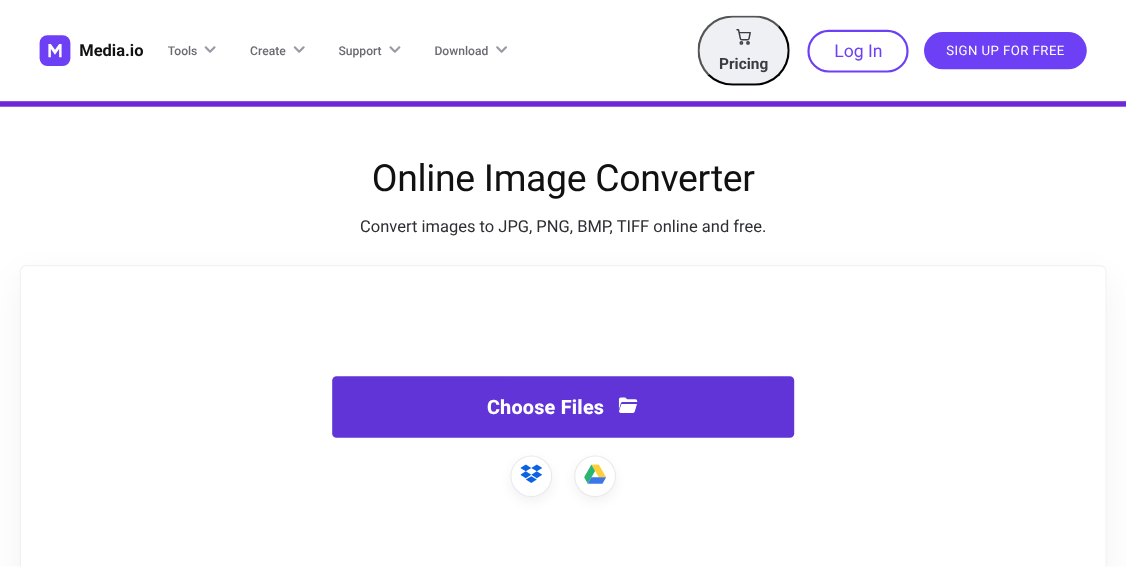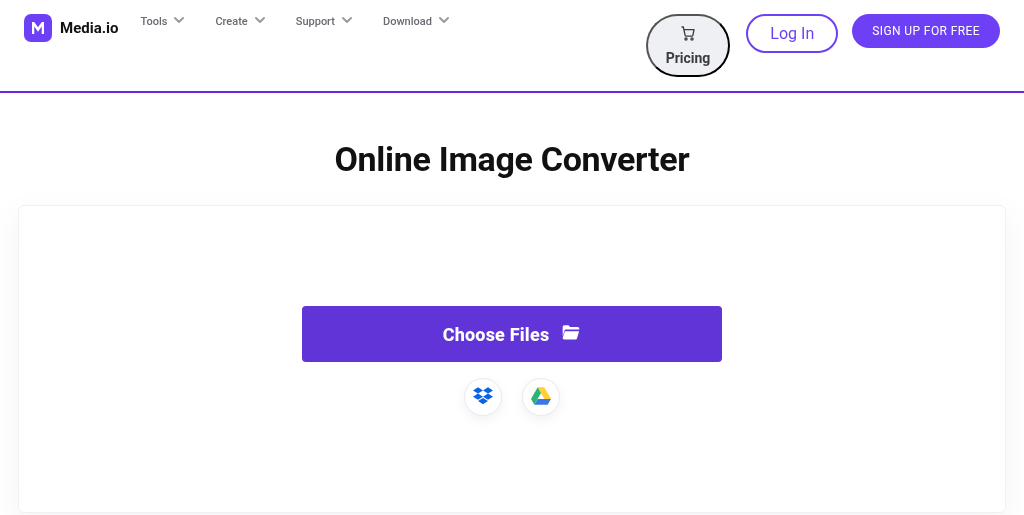--- a/index.html
+++ b/index.html
@@ -1,35 +1,35 @@
 <!DOCTYPE html>
 <html><head>
   <meta charset="utf-8">
   <style>
     * { margin:0; padding:0; box-sizing:border-box; font-family:-apple-system,BlinkMacSystemFont,"Segoe UI",Roboto,Helvetica,Arial,sans-serif; }
     body { background:#fff; color:#111; width:1024px; height:515px; overflow:hidden; }
 
     
-    .header { display:flex; align-items:flex-start; padding:14px 24px; border-bottom:2px solid #6d28d9; }
+    .header { display:flex; align-items:center; padding:14px 36px; border-bottom:5px solid #6d28d9; }
     .logo-wrap { display:flex; align-items:center; gap:8px; margin-right:22px; }
     .logo-box { width:28px; height:28px; background:#6e40f5; border-radius:7px; display:flex; align-items:center; justify-content:center; color:#fff; font-weight:800; font-size:16px; }
     .logo-box svg { width:18px; height:18px; }
     .brand { font-weight:700; font-size:15px; color:#111; }
     .nav { display:flex; align-items:center; gap:30px; }
     .nav-item { display:flex; align-items:center; gap:6px; color:#6a6a72; font-size:11px; font-weight:500; cursor:pointer; }
     .chev { color:#9a9aa3; }
     .chev svg { width:12px; height:12px; }
     .spacer { flex:1; }
     .pricing-btn { display:flex; align-items:center; gap:6px; background:#eef0f4; border-radius:999px; padding:9px 18px; color:#3b3b42; font-weight:700; font-size:14px; cursor:pointer;flex-direction:column; }
     .login-btn { border:2px solid #6e40f5; color:#6e40f5; background:#fff; border-radius:999px; padding:8px 22px; font-weight:400; font-size:16px; cursor:pointer; margin-left:16px; }
     .signup-btn { background:#6e40f5; color:#fff; border:none; border-radius:999px; padding:10px 20px; font-weight:400; font-size:12px; letter-spacing:.4px; cursor:pointer; margin-left:14px; }
 
     
     .hero { text-align:center; padding:46px 0 26px; }
-    .hero h1 { font-size:34px; font-weight:700; letter-spacing:-.3px; }
+    .hero h1 { font-size:34px; font-weight:400; letter-spacing:-.3px; }
     .hero p { margin-top:14px; color:#2e2e33; font-size:15px; }
 
     
     .card { margin:0 18px 0; background:#fff; border:1px solid #f1f1f4; box-shadow:0 10px 34px rgba(20,10,60,.05); border-radius:6px; padding:100px 60px 96px; display:flex; flex-direction:column; align-items:center; }
     .choose-btn { background:#6034d6; color:#fff; border:none; border-radius:4px; width:420px; height:56px; display:flex; align-items:center; justify-content:center; gap:12px; font-size:18px; font-weight:800; letter-spacing:.2px; cursor:pointer; }
     .open-folder-icon svg { width:20px; height:18px; }
 
     .cloud-row { display:flex; gap:20px; margin-top:16px; }
     .cloud-btn { width:38px; height:38px; border-radius:50%; background:#fff; border:1px solid #e9eaef; box-shadow:0 4px 12px rgba(0,0,0,.06); display:flex; align-items:center; justify-content:center; cursor:pointer; }
   </style>
@@ -88,20 +88,21 @@
     <span>Log In</span>
   </button>
 
   <button class="signup-btn">
     <span>SIGN UP FOR FREE</span>
   </button>
 </header>
 
 <section class="hero">
   <h1>Online Image Converter</h1>
+  <p>Convert images to JPG, PNG, BMP, TIFF online and free.</p>
 </section>
 
 <section class="card">
   <button class="choose-btn">
     <span>Choose Files</span>
     <span class="open-folder-icon">
       <svg viewBox="0 0 24 20">
           <path fill="#fff" d="M2 4a2 2 0 0 1 2-2h5l2 2h9a2 2 0 0 1 2 2v1H6a2 2 0 0 0-1.9 1.4L2 15V4zm2.7 5h17l-2.4 8.4A2 2 0 0 1 17.4 19H4.1a2 2 0 0 1-1.9-2.6L4.7 9z"></path>
         </svg>
     </span>

